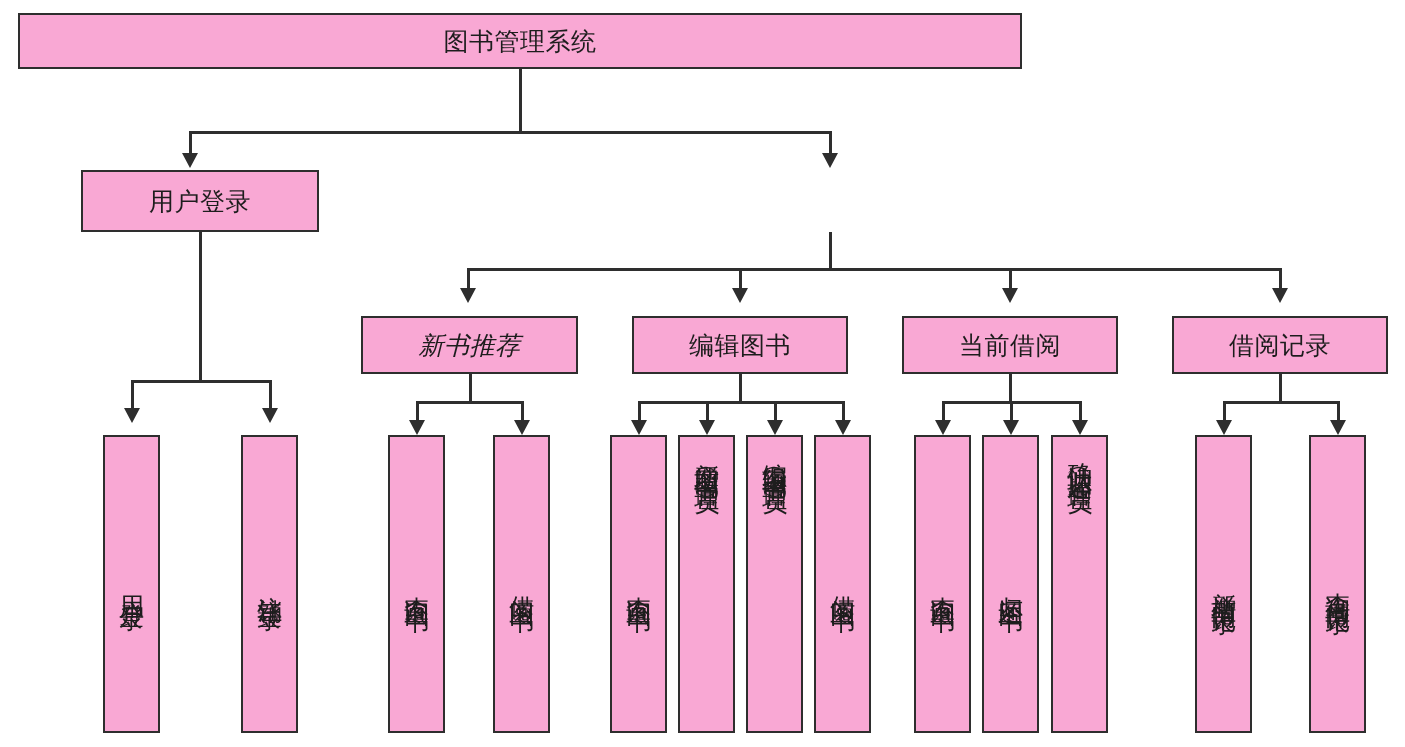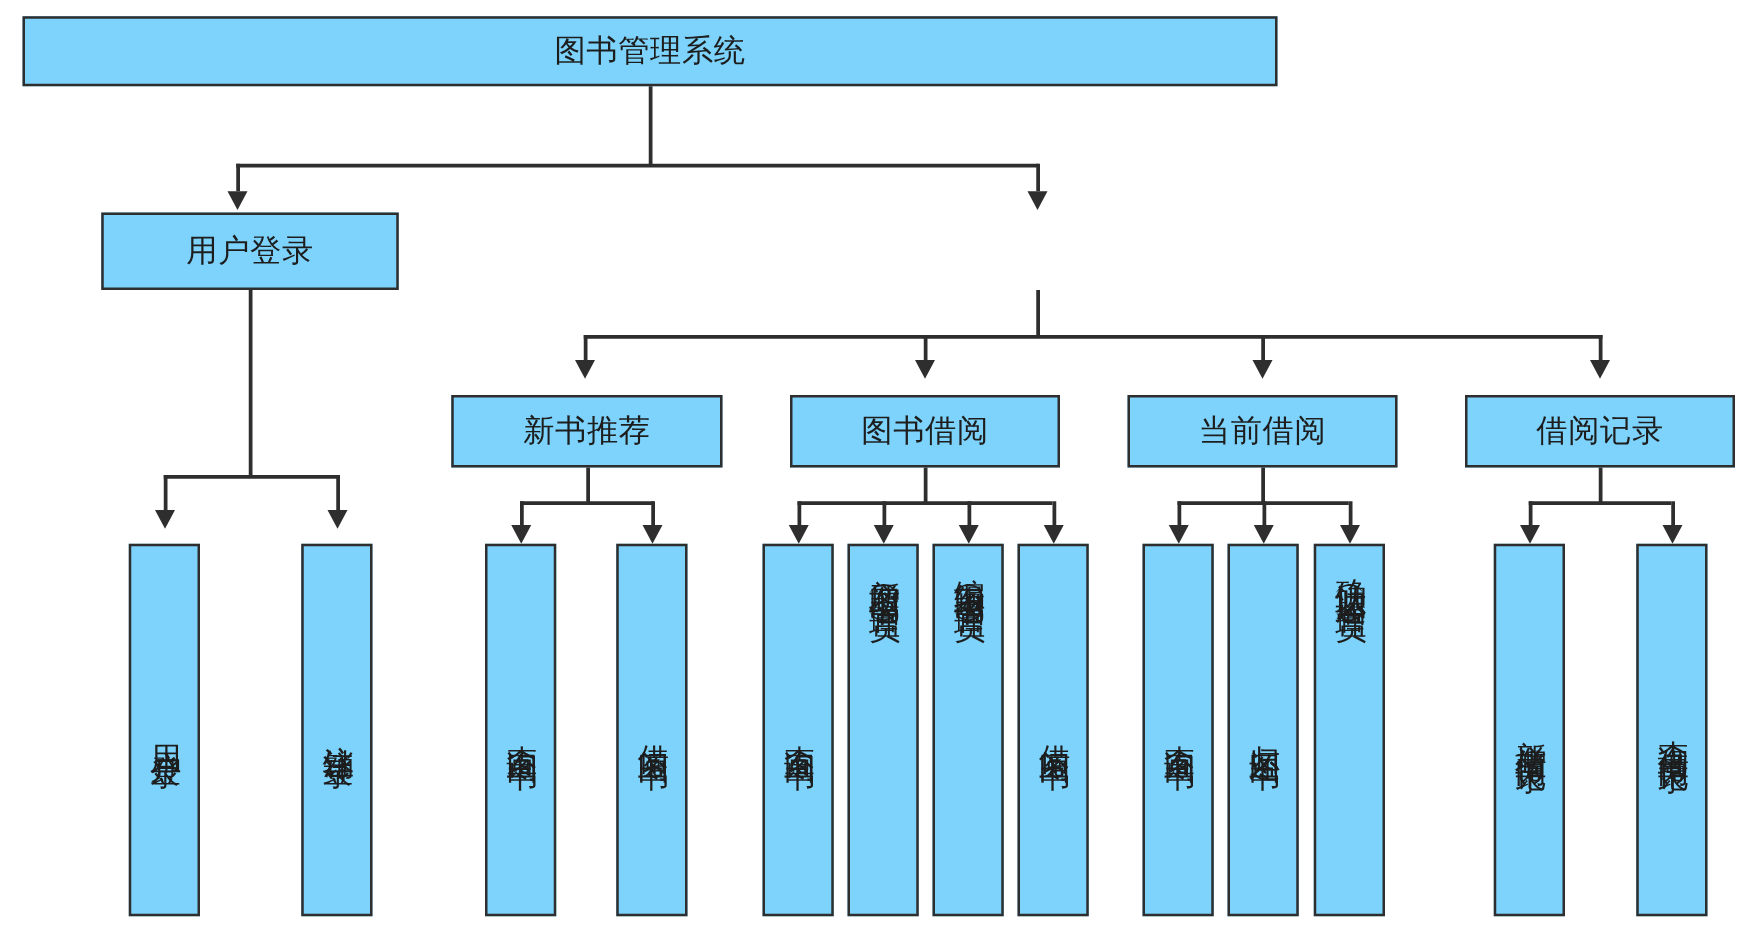--- a/index.html
+++ b/index.html
@@ -12,21 +12,21 @@
     width:1405px;
     height:747px;
     background:#ffffff;
     overflow:hidden;
   }
 
   
   .node{
     position:absolute;
     box-sizing:border-box;
-    background:#7dd3fc;
+    background:#f9a8d4;
     border:2.5px solid #2e2e2e;
     display:flex;
     align-items:center;
     justify-content:center;
     color:#1d1d1d;
     text-align:center;
   }
   .node .lbl{
     display:block;
     line-height:1.05;
@@ -122,25 +122,25 @@
   <div class="ln h" style="left:467px;top:268px;width:815px;"></div>
   <div class="ln v" style="left:467px;top:268px;height:20px;"></div>
   <div class="arrow" style="left:460px;top:288px;"></div>
   <div class="ln v" style="left:739px;top:268px;height:20px;"></div>
   <div class="arrow" style="left:732px;top:288px;"></div>
   <div class="ln v" style="left:1009px;top:268px;height:20px;"></div>
   <div class="arrow" style="left:1002px;top:288px;"></div>
   <div class="ln v" style="left:1279px;top:268px;height:20px;"></div>
   <div class="arrow" style="left:1272px;top:288px;"></div>
 
-  <div class="node h" style="left:361px;top:316px;width:217px;height:58px;">
+  <div class="node h" style="left:361px;top:316px;width:217px;height:58px;font-style:italic;">
     <span class="lbl">新书推荐</span>
   </div>
   <div class="node h" style="left:632px;top:316px;width:216px;height:58px;">
-    <span class="lbl">图书借阅</span>
+    <span class="lbl">编辑图书</span>
   </div>
   <div class="node h" style="left:902px;top:316px;width:216px;height:58px;">
     <span class="lbl">当前借阅</span>
   </div>
   <div class="node h" style="left:1172px;top:316px;width:216px;height:58px;">
     <span class="lbl">借阅记录</span>
   </div>
 
   <div class="ln v" style="left:469px;top:374px;height:29px;"></div>
   <div class="ln h" style="left:416px;top:401px;width:107px;"></div>

